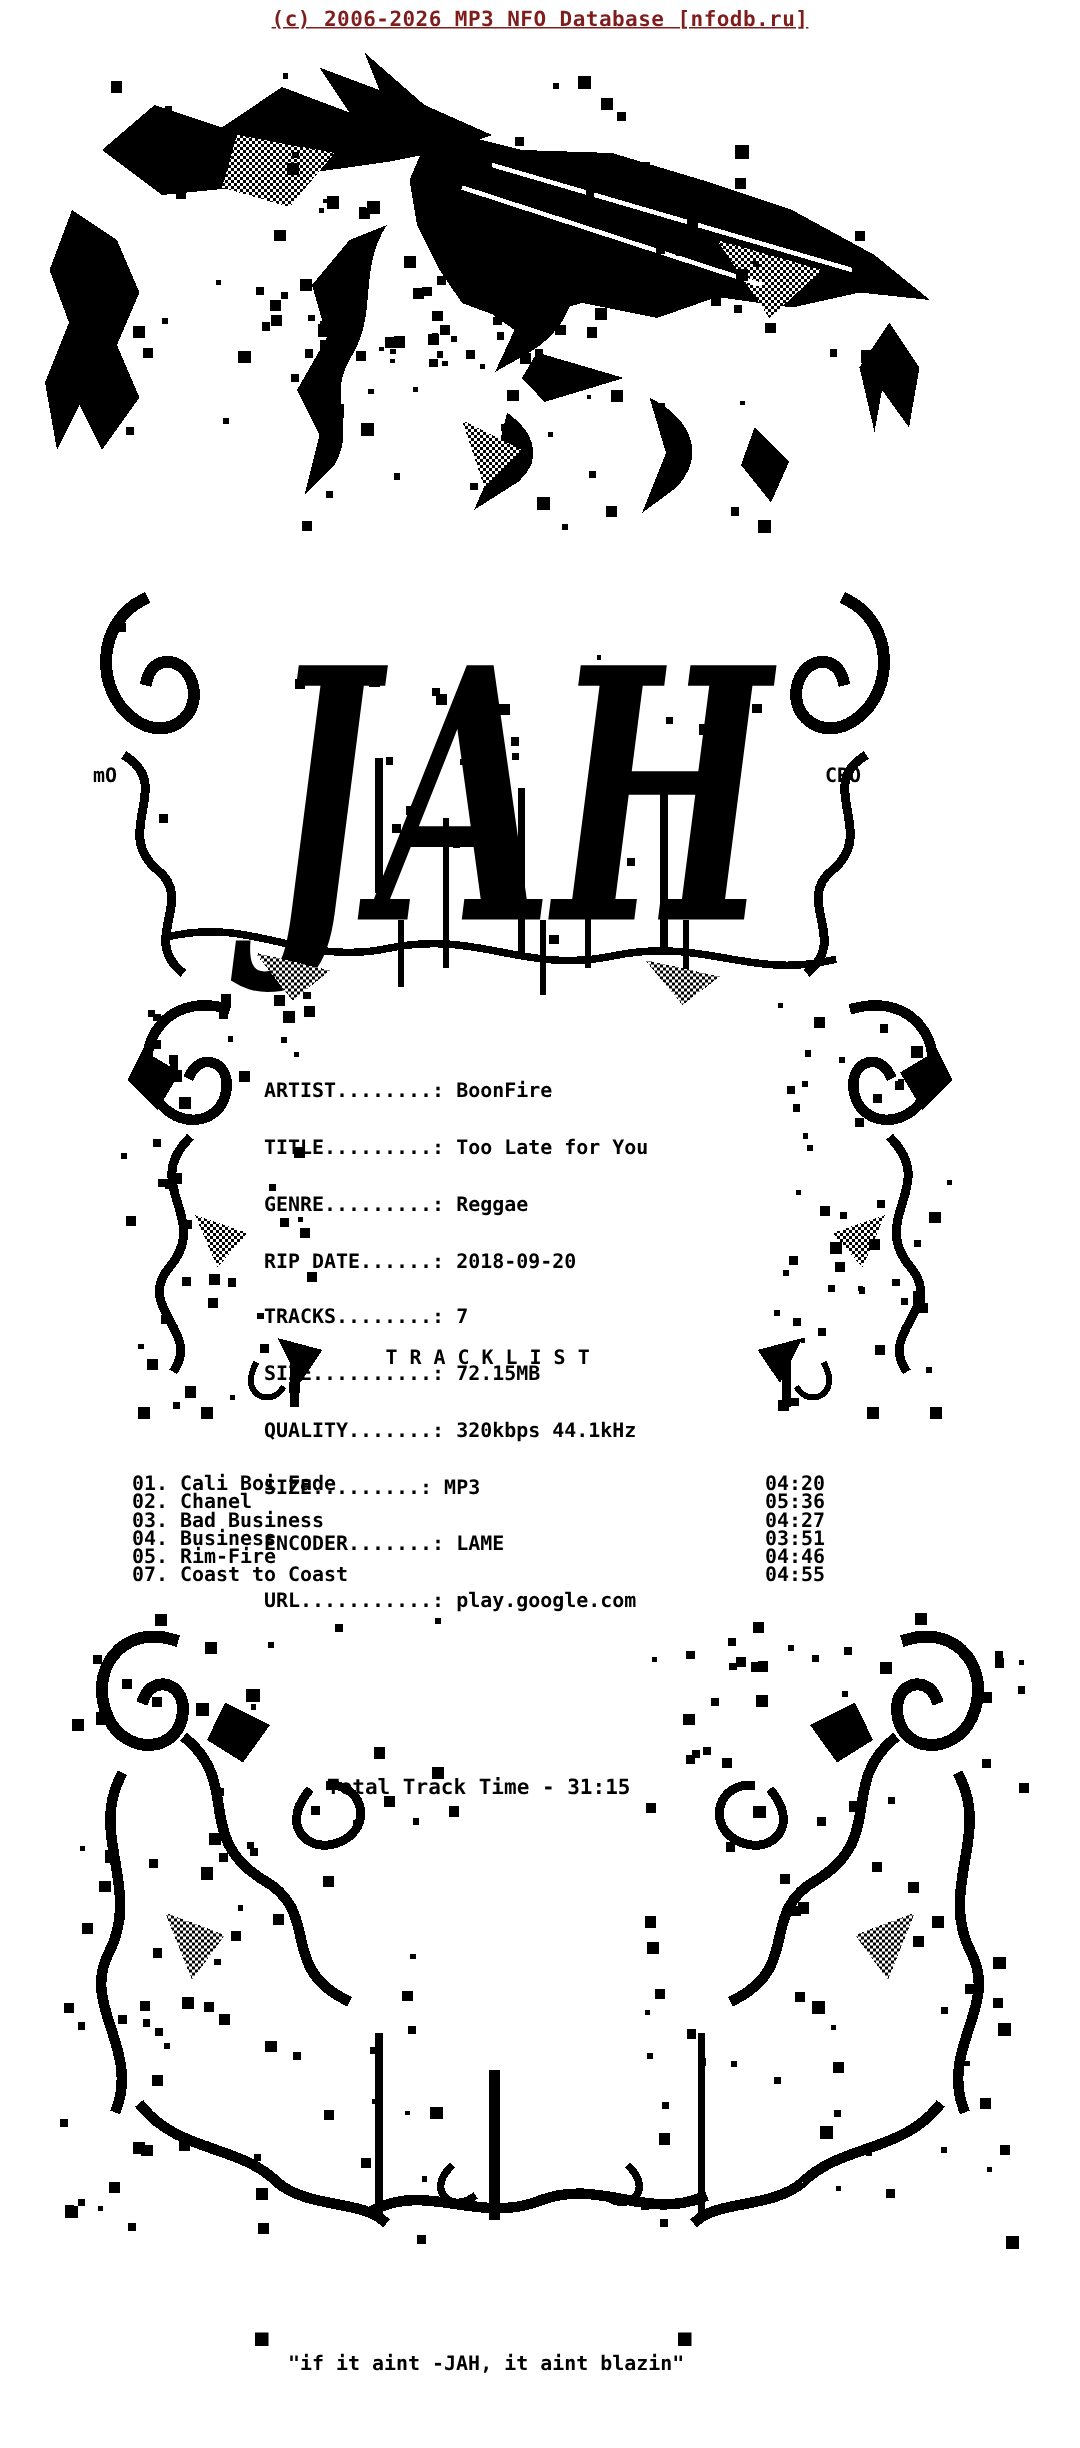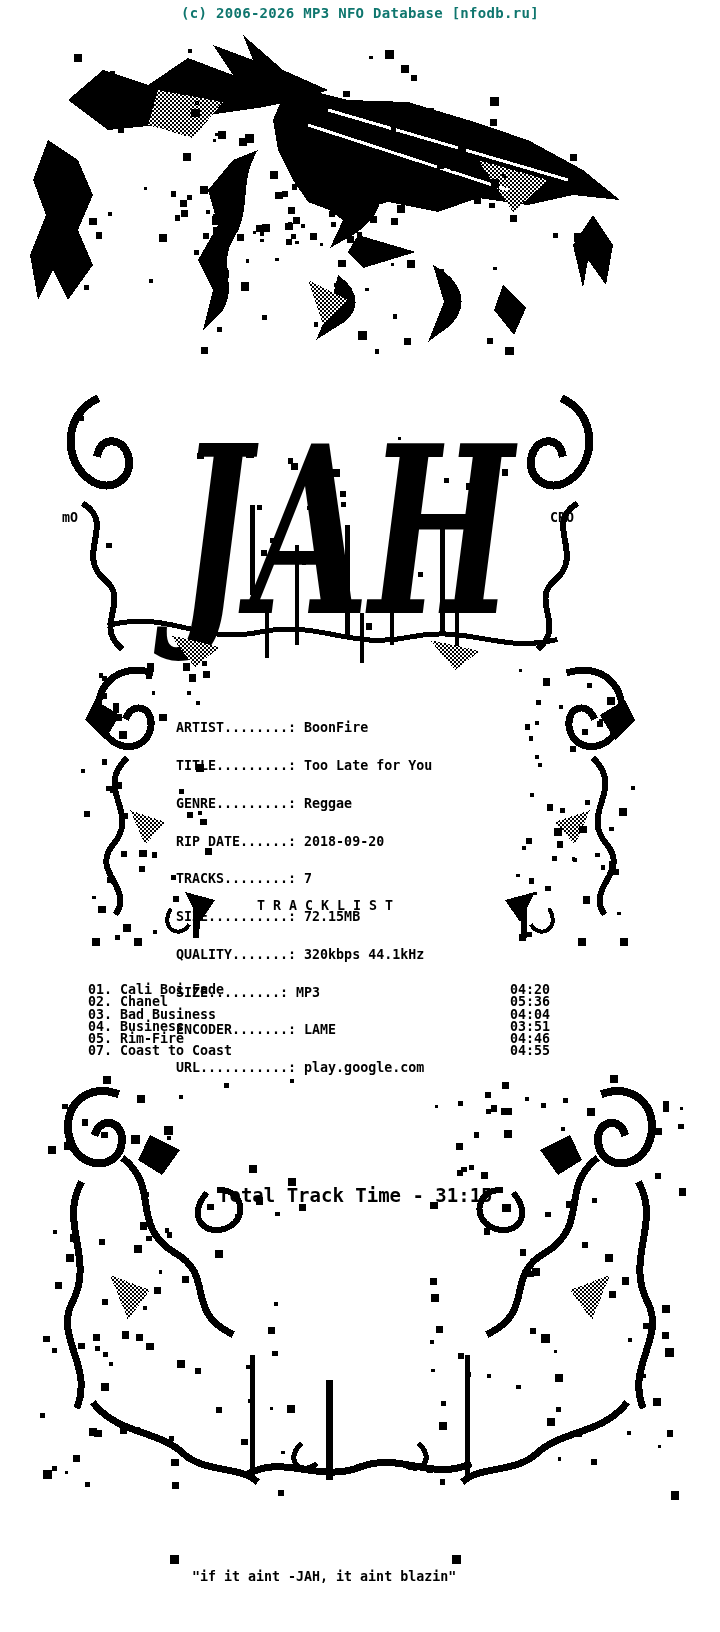--- a/index.html
+++ b/index.html
@@ -22,33 +22,33 @@
   .release-block{position:absolute;left:176px;top:697px;font-size:13.3px;
         line-height:12.6px;white-space:pre}
   .info-row{display:flex}
   .val{padding-left:8px}
   .tracklist-head{position:absolute;left:257px;top:898px;font-size:13.3px;white-space:pre}
   .track-rows{position:absolute;left:88px;top:984px;width:462px;font-size:13.3px;line-height:12.3px}
   .track-row{display:flex;white-space:pre}
   .t-num{width:24px}
   .t-title{padding-left:8px}
   .t-time{margin-left:auto}
-  .total-line{position:absolute;left:218px;top:1184px;font-size:19px;white-space:pre}
+  .total-line{position:absolute;left:218px;top:1184px;font-size:14px;white-space:pre}
   .quote-line{position:absolute;left:192px;top:1569px;font-size:13.3px;white-space:pre}
   .px{position:absolute;width:9px;height:9px;background:#000}
   .px-a{left:170px;top:1555px}
   .px-b{left:452px;top:1555px}
   svg text{font-family:"DejaVu Serif","Liberation Serif",serif;font-weight:bold;font-style:italic}
 </style>
 </head>
 <body>
 
 <div class="page">
 
-  <div class="nfo-header" style="color: #0f766e;">(c) 2006-2026 MP3 NFO Database [nfodb.ru]</div>
+  <div class="nfo-header" style="color: #7f1d1d; text-decoration: underline;">(c) 2006-2026 MP3 NFO Database [nfodb.ru]</div>
 
   <svg class="art art-eagle" viewBox="0 0 628 360" shape-rendering="crispEdges" aria-hidden="true">
     <defs>
       <pattern id="dA" width="4" height="4" patternUnits="userSpaceOnUse">
         <rect width="4" height="4" fill="#fff"></rect>
         <rect width="2" height="2" fill="#000"></rect>
         <rect x="2" y="2" width="2" height="2" fill="#000"></rect>
       </pattern>
     </defs>
     <path class="f" d="M60,70 L95,40 L140,55 L180,28 L225,45 L205,15 L245,30 L235,5 L275,40 L320,60 L290,70 L250,78 L200,85 L150,95 L100,100 Z"></path>
@@ -411,21 +411,21 @@
     <div class="info-row"><span class="lbl">SIZE.........:</span><span class="val">MP3</span></div>
     <div class="info-row"><span class="lbl">ENCODER.......:</span><span class="val">LAME</span></div>
     <div class="info-row"><span class="lbl">URL...........:</span><span class="val">play.google.com</span></div>
   </div>
 
   <div class="tracklist-head">T R A C K L I S T</div>
 
   <div class="track-rows">
     <div class="track-row"><span class="t-num">01.</span><span class="t-title">Cali Boi Fade</span><span class="t-time">04:20</span></div>
     <div class="track-row"><span class="t-num">02.</span><span class="t-title">Chanel</span><span class="t-time">05:36</span></div>
-    <div class="track-row"><span class="t-num">03.</span><span class="t-title">Bad Business</span><span class="t-time">04:04</span></div>
+    <div class="track-row"><span class="t-num">03.</span><span class="t-title">Bad Business</span><span class="t-time">04:27</span></div>
     <div class="track-row"><span class="t-num">04.</span><span class="t-title">Business</span><span class="t-time">03:51</span></div>
     <div class="track-row"><span class="t-num">05.</span><span class="t-title">Rim-Fire</span><span class="t-time">04:46</span></div>
     <div class="track-row"><span class="t-num">07.</span><span class="t-title">Coast to Coast</span><span class="t-time">04:55</span></div>
   </div>
 
   <svg class="art art-urn" viewBox="0 0 720 430" shape-rendering="crispEdges" aria-hidden="true">
     <defs>
       <pattern id="dD" width="4" height="4" patternUnits="userSpaceOnUse">
         <rect width="4" height="4" fill="#fff"></rect>
         <rect width="2" height="2" fill="#000"></rect>

